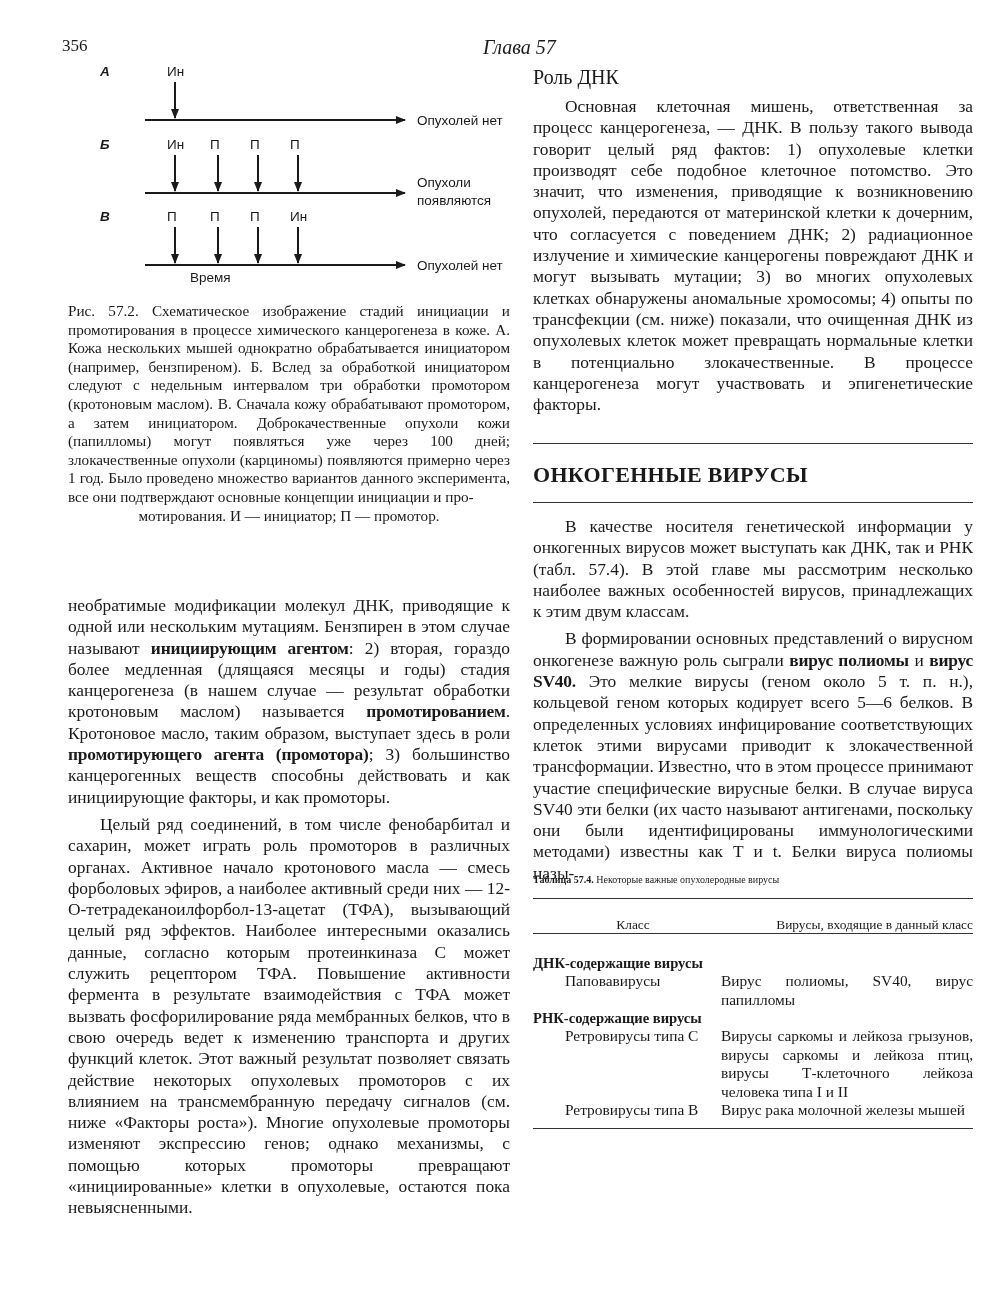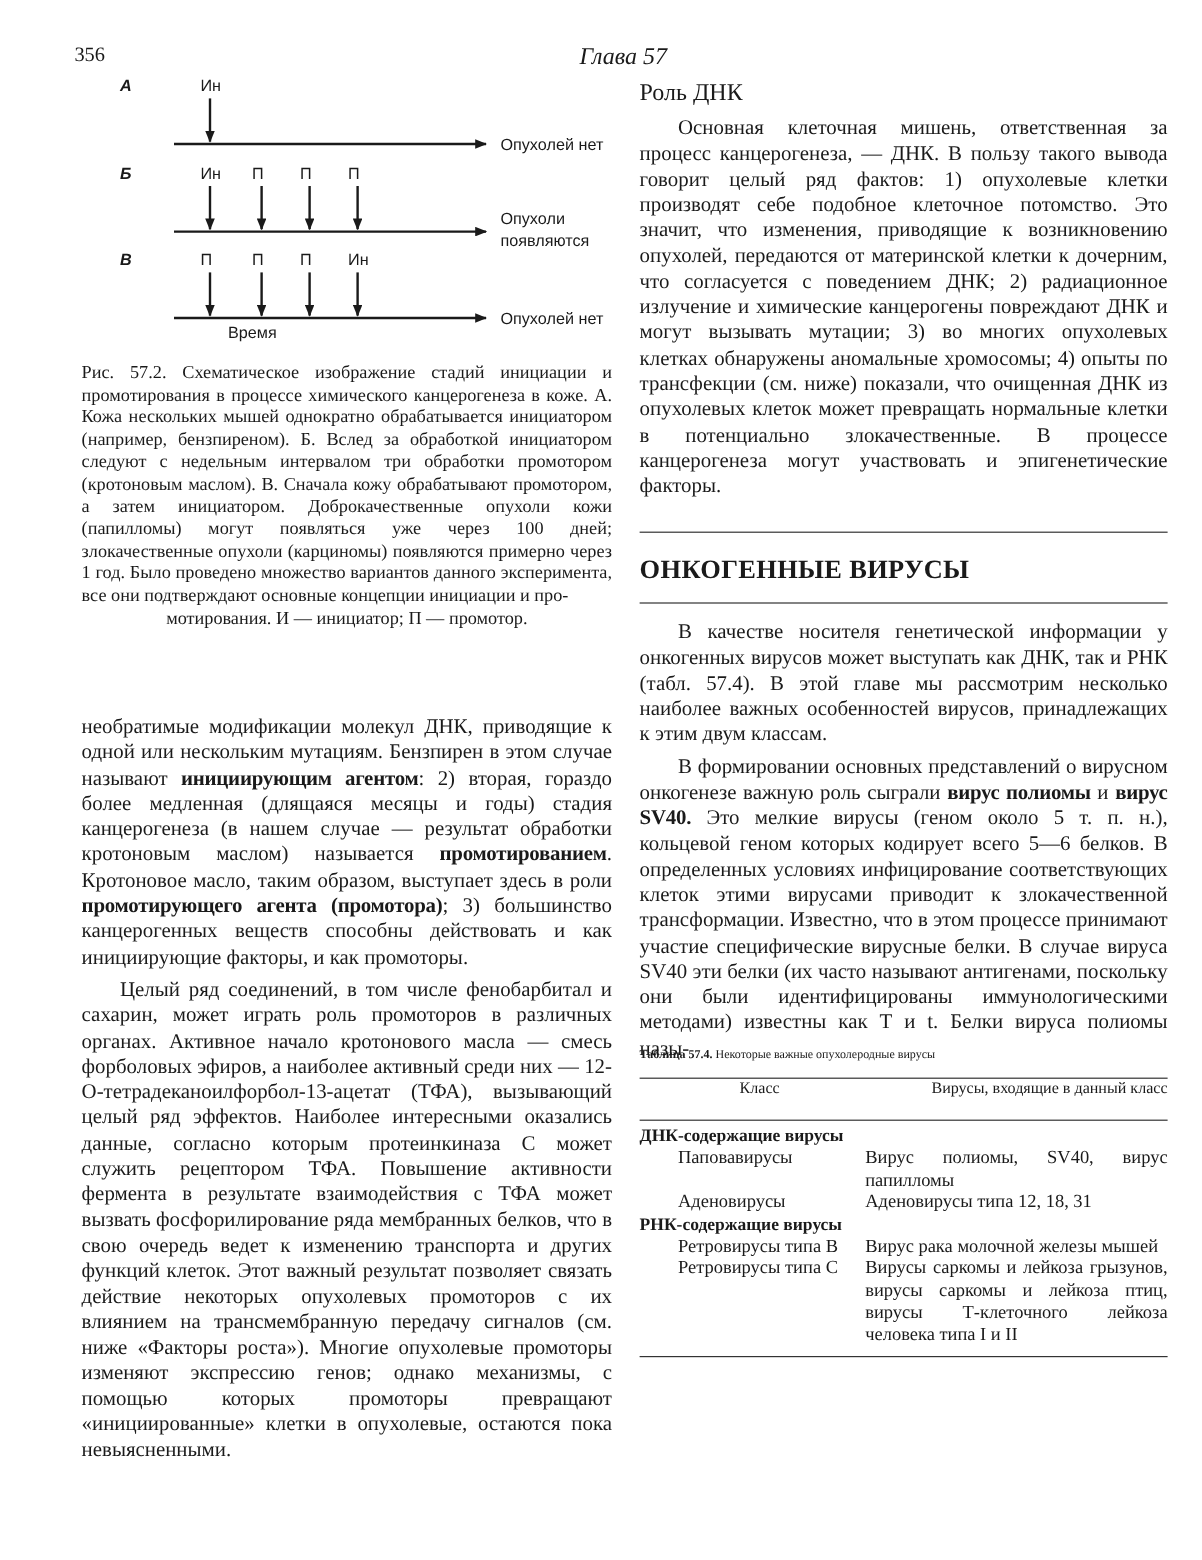--- a/index.html
+++ b/index.html
@@ -30,22 +30,22 @@
   b.term { font-weight: bold; letter-spacing: -0.2px; }
 
   .section-title { left: 533px; top: 66px; font-size: 20px; font-weight: normal; }
   .rule { left: 533px; width: 440px; height: 0; border-top: 1.5px solid #333; }
   .major-heading { left: 533px; top: 462px; font-size: 22px; font-weight: bold; letter-spacing: 0.3px; }
 
   
   .table-caption { left: 533px; top: 874px; width: 440px; font-size: 10px; }
   .table-caption b { font-weight: bold; }
   .table { left: 533px; top: 898px; width: 440px; }
-  .t-head { display: flex; font-size: 13.4px; height: 34px; align-items: flex-start;
-            border-top: 1.5px solid #333; border-bottom: 1.5px solid #333; margin-bottom: 4px; }
+  .t-head { display: flex; font-size: 13.4px; height: 34px; align-items: flex-end;
+            border-top: 1.5px solid #333; border-bottom: 1.5px solid #333; margin-bottom: 20px; }
   .t-head .h1 { width: 200px; text-align: center; }
   .t-head .h2 { flex: 1; text-align: right; }
   .t-group { font-size: 14.6px; font-weight: bold; line-height: 18px; }
   .t-row { display: flex; font-size: 15.4px; line-height: 18.5px; }
   .t-row .c1 { width: 188px; padding-left: 32px; box-sizing: border-box; padding-right: 4px; }
   .t-row .c2 { flex: 1; text-align: justify; }
   .t-end { border-top: 1.5px solid #333; margin-top: 8px; }
 </style>
 </head>
 <body>
@@ -129,28 +129,24 @@
   <div class="t-head">
     <div class="h1">Класс</div>
     <div class="h2">Вирусы, входящие в данный класс</div>
   </div>
   <div id="table-body">
       <div class="t-group">ДНК-содержащие вирусы</div>
       <div class="t-row">
         <div class="c1">Паповавирусы</div>
         <div class="c2">Вирус полиомы, SV40, вирус папилломы</div>
       </div>
+      <div class="t-group">РНК-содержащие вирусы</div>
       <div class="t-row">
-        <div class="c1">Аденовирусы</div>
-        <div class="c2">Аденовирусы типа 12, 18, 31</div>
+        <div class="c1">Ретровирусы типа С</div>
+        <div class="c2">Вирусы саркомы и лейкоза грызунов, вирусы саркомы и лейкоза птиц, вирусы Т-клеточного лейкоза человека типа I и II</div>
       </div>
-      <div class="t-group">РНК-содержащие вирусы</div>
       <div class="t-row">
         <div class="c1">Ретровирусы типа В</div>
         <div class="c2">Вирус рака молочной железы мышей</div>
-      </div>
-      <div class="t-row">
-        <div class="c1">Ретровирусы типа С</div>
-        <div class="c2">Вирусы саркомы и лейкоза грызунов, вирусы саркомы и лейкоза птиц, вирусы Т-клеточного лейкоза человека типа I и II</div>
       </div>
     </div>
   <div class="t-end"></div>
 </div>
 
 </body></html>

